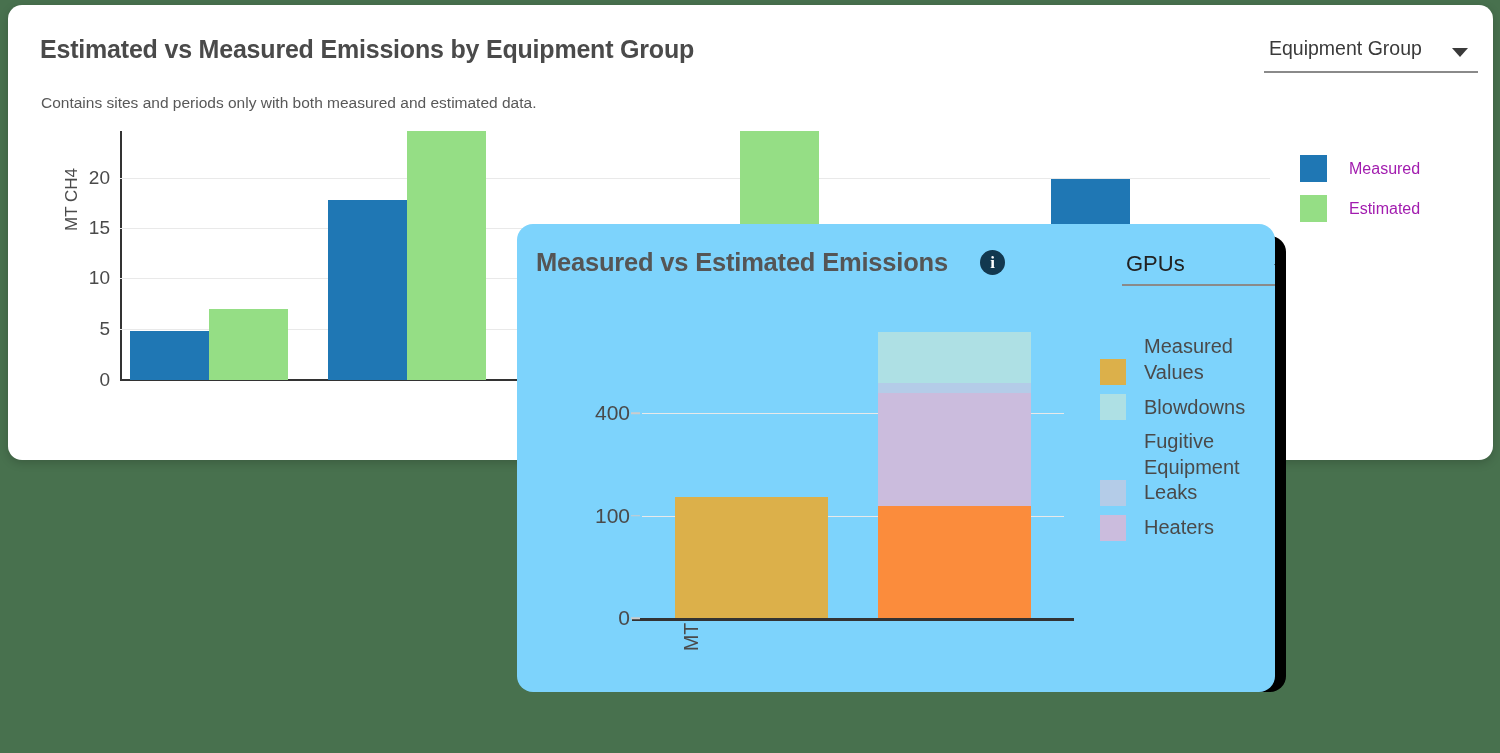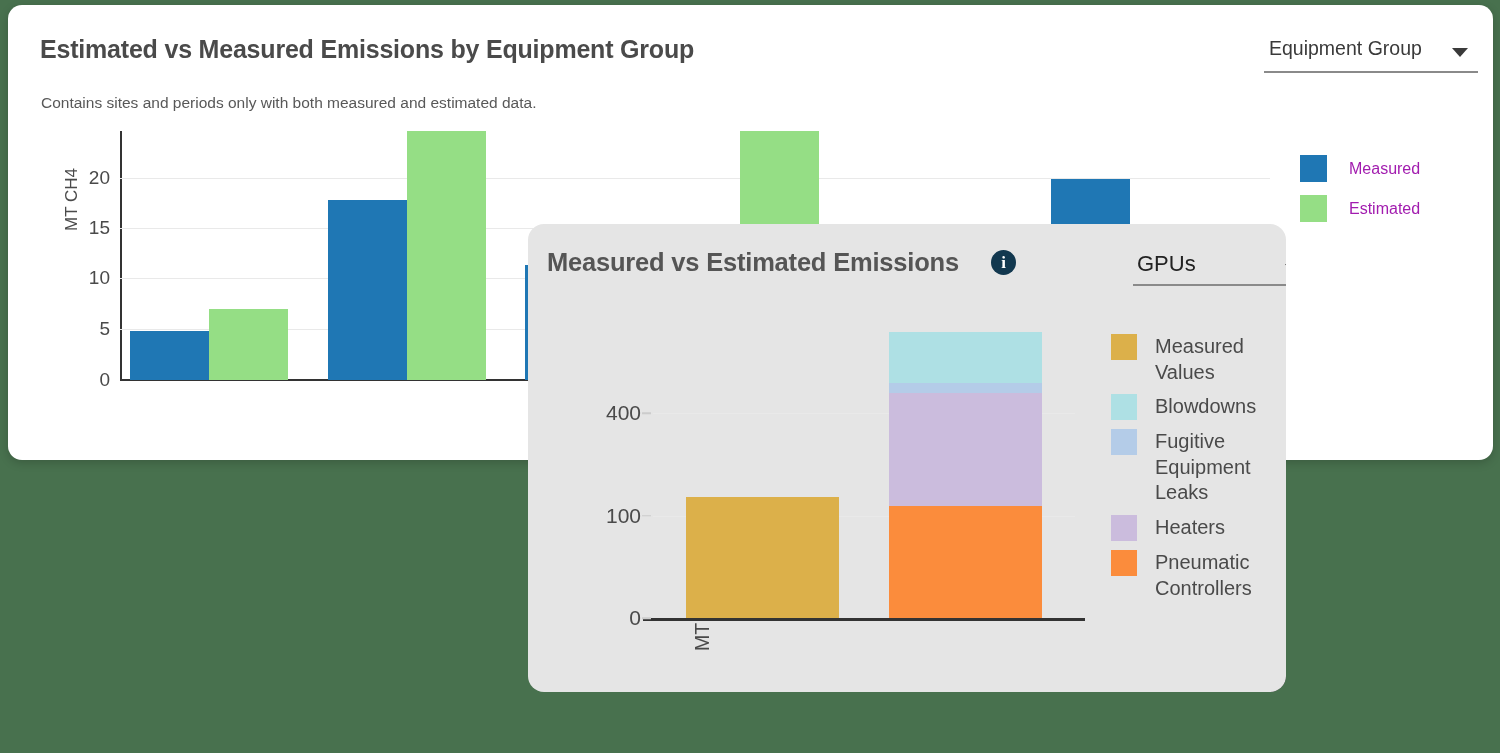--- a/index.html
+++ b/index.html
@@ -97,23 +97,23 @@
   
   .modal-shadow {
     position: absolute;
     left: 538px; top: 236px;
     width: 748px; height: 456px;
     background: #000;
     border-radius: 16px;
   }
   .modal-card {
     position: absolute;
-    left: 528px; top: 224px;
+    left: 517px; top: 224px;
     width: 758px; height: 468px;
-    background: #e5e5e5;
+    background: #7dd3fc;
     border-radius: 16px;
     overflow: hidden;
   }
   .m-title {
     position: absolute; left: 19px; top: 24px;
     font-size: 25.5px; font-weight: bold; color: #555;
     letter-spacing: -0.2px; white-space: nowrap;
   }
   .info-icon {
     position: absolute; left: 463px; top: 26px;
@@ -169,21 +169,21 @@
     margin-right: 2px; width: 9px; height: 1.5px;
     background: #ccc; transform: translateY(-50%);
   }
   .seg { position: absolute; width: 100%; }
 
   .m-legend {
     position: absolute; left: 583px; top: 110px;
     width: 180px;
   }
   .m-legend .row {
-    display: flex; align-items: flex-start; margin-bottom: 9px;
+    display: flex; align-items: flex-end; margin-bottom: 9px;
   }
   .m-legend .swatch {
     width: 26px; height: 26px; margin-right: 18px; flex: 0 0 26px;
   }
   .m-legend .txt {
     font-size: 20px; color: #4a4a4a; line-height: 1.28;
   }
 </style>
 </head>
 <body>
@@ -297,20 +297,16 @@
         <div class="txt">Blowdowns</div>
       </div>
       <div class="row">
         <div class="swatch" style="background:#b4cce8"></div>
         <div class="txt">Fugitive Equipment Leaks</div>
       </div>
       <div class="row">
         <div class="swatch" style="background:#cbbcdd"></div>
         <div class="txt">Heaters</div>
       </div>
-      <div class="row">
-        <div class="swatch" style="background:#fb8c3c"></div>
-        <div class="txt">Pneumatic Controllers</div>
-      </div>
     </div>
   </div>
 
 </div>
 
 </body></html>

